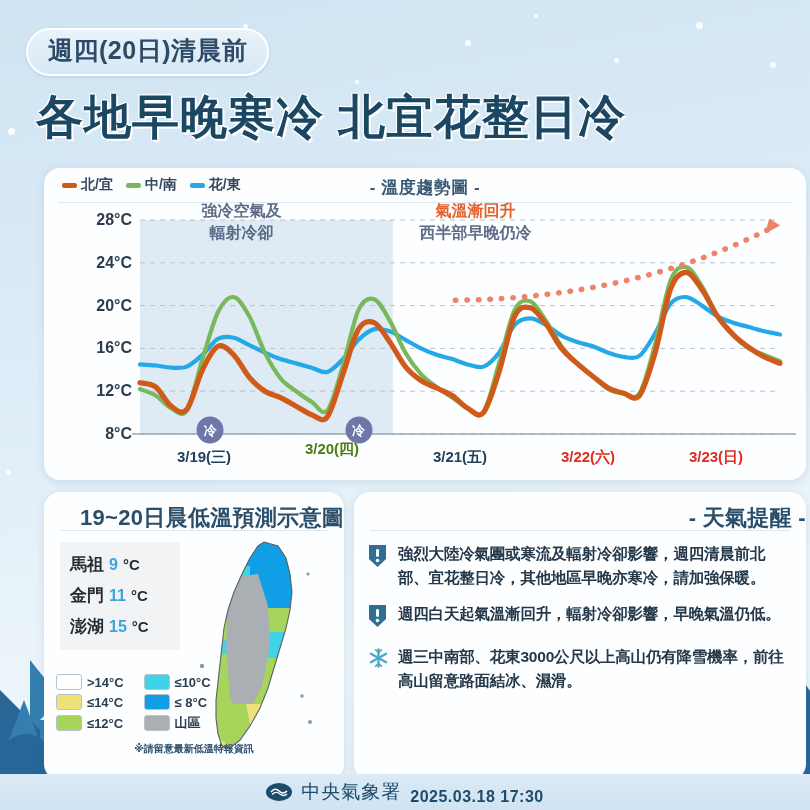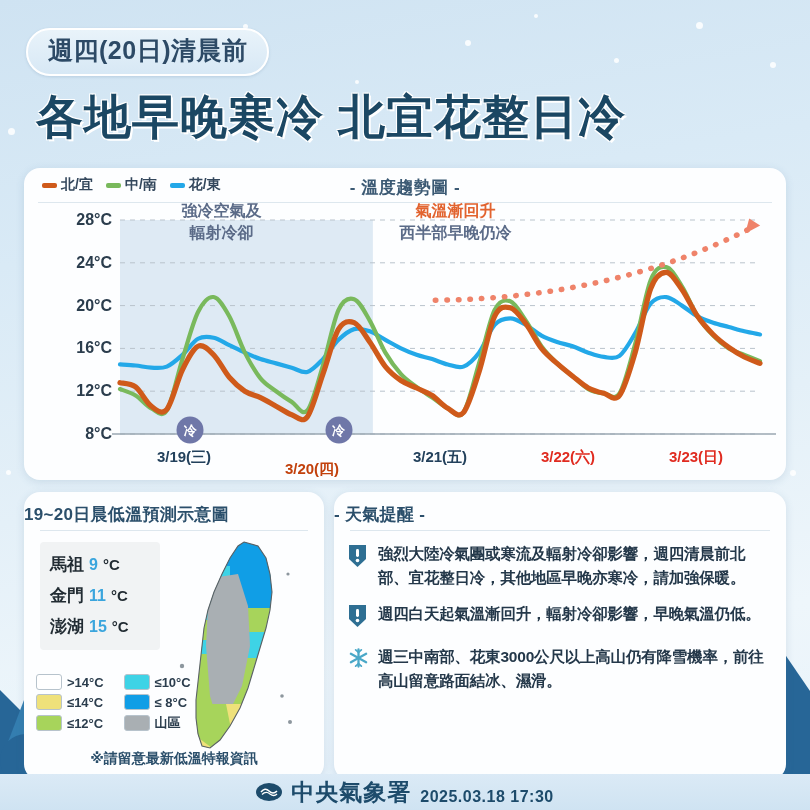--- a/index.html
+++ b/index.html
@@ -34,20 +34,21 @@
     font-size: 47px; font-weight: bold; color: #1b4763;
     letter-spacing: 1px; white-space: nowrap;
     text-shadow: 2px 2px 0 #ffffff, -1px -1px 0 #ffffff,
                  1px -1px 0 #ffffff, -1px 1px 0 #ffffff;
   }
 
   
   .card {
     position: absolute; background: #fdfeff; border-radius: 16px;
     box-shadow: 0 2px 8px rgba(70,110,150,.16);
+    margin-left: 20px;
   }
 
   
   #chart-card { left: 24px; top: 168px; width: 762px; height: 312px; }
   .chart-legend { position: absolute; left: 18px; top: 8px; display: flex; gap: 13px; align-items: center; }
   .lg-item { display: flex; align-items: center; gap: 4px; font-size: 14px; color: #33475c; font-weight: bold; }
   .lg-swatch { width: 15px; height: 5px; border-radius: 2px; display: inline-block; }
   .chart-title {
     position: absolute; left: 0; right: 0; top: 8px; text-align: center;
     font-size: 17px; font-weight: bold; color: #3c5a74; letter-spacing: .5px;
@@ -70,56 +71,56 @@
     transform: translate(-50%,-50%);
   }
   .ann {
     position: absolute; text-align: center; font-size: 16px;
     font-weight: bold; line-height: 1.35; white-space: nowrap;
   }
 
   
   #map-card { left: 24px; top: 492px; width: 300px; height: 288px; }
   .sec-title {
-    position: absolute; left: 0; right: 0; top: 11px; text-align: left;
-    font-size: 17px; font-weight: bold; color: #2b4f6b; letter-spacing: .3px;
+    position: absolute; left: 0; right: 0; top: 11px; text-align: right;
+    font-size: 22px; font-weight: bold; color: #2b4f6b; letter-spacing: .3px;
   }
   .sec-divider { position: absolute; left: 16px; right: 16px; top: 38px; height: 1px; background: #dde7ee; }
   .island-box {
     position: absolute; left: 16px; top: 50px; width: 120px; padding: 7px 0 8px;
     background: #f1f3f4; border-radius: 4px;
   }
   .island-row { display: flex; align-items: baseline; gap: 5px; padding: 4px 0 4px 10px; font-size: 16px; }
   .island-name { color: #222c33; font-weight: bold; font-size: 17px; }
   .island-val { color: #3aa5dd; font-weight: bold; font-size: 16px; }
   .island-unit { color: #222c33; font-weight: bold; font-size: 15px; }
   .map-legend { position: absolute; left: 12px; top: 182px; width: 175px; }
   .ml-row { display: flex; align-items: center; margin-bottom: 4px; }
   .ml-cell { display: flex; align-items: center; gap: 5px; width: 104px; }
   .ml-sw { width: 26px; height: 16px; border-radius: 3px; border: 1px solid #b7c3cc; flex: none; }
   .ml-tx { font-size: 13px; font-weight: bold; color: #2b3d4d; white-space: nowrap; }
   .map-note {
-    position: absolute; left: 0; right: 0; bottom: 12px; text-align: center;
-    font-size: 14px; font-weight: bold; color: #2b4f6b;
+    position: absolute; left: 0; right: 0; bottom: 24px; text-align: center;
+    font-size: 10px; font-weight: bold; color: #2b4f6b;
   }
 
   
   #tips-card { left: 334px; top: 492px; width: 452px; height: 288px; }
   .tips-list { position: absolute; left: 14px; right: 14px; top: 50px; }
   .tip-row { display: flex; gap: 9px; margin-bottom: 13px; }
   .tip-ic { width: 21px; flex: none; padding-top: 2px; }
   .tip-tx { font-size: 15.5px; line-height: 1.52; color: #24384a; font-weight: bold; letter-spacing: -.2px; }
 
   
   .footer {
     position: absolute; left: 0; bottom: 0; width: 100%; height: 36px;
     background: linear-gradient(180deg,#dbeaf6 0%, #cfe3f2 100%);
     display: flex; align-items: center; justify-content: center; gap: 9px;
   }
-  .foot-name { font-size: 23px; font-weight: bold; color: #1d4b6b; letter-spacing: 1px; }
+  .foot-name { font-size: 19px; font-weight: normal; color: #1d4b6b; letter-spacing: 1px; }
   .foot-date { font-size: 16px; font-weight: bold; color: #1d4b6b; letter-spacing: .5px; margin-top: 9px; }
 </style>
 </head>
 <body>
 
 <div class="bg-layer">
   <div class="hill"></div>
   <svg width="810" height="810" style="position:absolute;inset:0">
 
     <g opacity="0.95">
@@ -202,21 +203,21 @@
         <line x1="96" x2="736" y1="16" y2="16" stroke="#b9c3cc" stroke-width="1" stroke-dasharray="5,5"></line>
         <line x1="88" x2="752" y1="230" y2="230" stroke="#9aa7b2" stroke-width="1.4"></line>
         <path d="M96,160.45000000000002 C98.60162601626016,160.62833333333333 106.40650406504065,160.98499999999999 111.60975609756098,161.51999999999998 C116.8130081300813,162.05499999999998 122.01626016260163,163.48166666666668 127.21951219512195,163.66000000000003 C132.42276422764226,163.83833333333337 137.6260162601626,164.73 142.8292682926829,162.58999999999997 C148.03252032520322,160.44999999999996 153.23577235772356,155.45666666666665 158.4390243902439,150.82 C163.64227642276424,146.18333333333334 168.84552845528458,137.62333333333333 174.0487804878049,134.77 C179.2520325203252,131.91666666666669 184.4552845528455,132.63 189.65853658536585,133.7 C194.8617886178862,134.76999999999998 200.0650406504065,138.69333333333333 205.26829268292684,141.19 C210.47154471544718,143.68666666666667 215.6747967479675,146.36166666666668 220.8780487804878,148.68 C226.0813008130081,150.99833333333333 231.28455284552848,153.31666666666666 236.4878048780488,155.1 C241.6910569105691,156.88333333333333 246.8943089430894,157.95333333333332 252.09756097560975,159.38 C257.3008130081301,160.80666666666667 262.50406504065046,162.23333333333335 267.70731707317077,163.66000000000003 C272.9105691056911,165.0866666666667 278.1138211382114,169.36666666666667 283.3170731707317,167.94 C288.520325203252,166.51333333333332 293.7235772357724,160.45 298.9268292682927,155.1 C304.130081300813,149.75 309.33333333333337,140.83333333333331 314.5365853658537,135.83999999999997 C319.739837398374,130.84666666666664 324.9430894308943,126.56666666666666 330.1463414634146,125.14 C335.3495934959349,123.71333333333334 340.5528455284553,125.49666666666666 345.7560975609756,127.27999999999999 C350.9593495934959,129.0633333333333 356.1626016260163,132.98666666666665 361.3658536585366,135.83999999999997 C366.5691056910569,138.6933333333333 371.7723577235773,141.90333333333334 376.9756097560976,144.4 C382.1788617886179,146.89666666666668 387.38211382113826,149.03666666666666 392.5853658536586,150.82 C397.7886178861789,152.60333333333332 402.9918699186992,153.495 408.1951219512195,155.1 C413.3983739837398,156.70499999999998 418.6016260162602,159.20166666666668 423.8048780487805,160.45000000000002 C429.0081300813008,161.69833333333335 434.2113821138212,164.55166666666665 439.4146341463415,162.58999999999997 C444.6178861788618,160.6283333333333 449.82113821138216,155.635 455.0243902439025,148.68 C460.2276422764228,141.72500000000002 465.4308943089431,126.56666666666666 470.6341463414634,120.86 C475.8373983739837,115.15333333333334 481.0406504065041,114.44 486.2439024390244,114.44 C491.4471544715447,114.44 496.6504065040651,118.00666666666666 501.8536585365854,120.86 C507.0569105691057,123.71333333333334 512.260162601626,128.70666666666668 517.4634146341464,131.56 C522.6666666666667,134.41333333333333 527.8699186991871,136.19666666666666 533.0731707317074,137.98 C538.2764227642276,139.76333333333332 543.479674796748,140.4766666666667 548.6829268292682,142.26000000000002 C553.8861788617885,144.04333333333335 559.0894308943089,146.89666666666668 564.2926829268292,148.68 C569.4959349593496,150.46333333333334 574.6991869918699,152.425 579.9024390243902,152.96 C585.1056910569106,153.495 590.3089430894308,155.81333333333333 595.5121951219512,151.89000000000001 C600.7154471544716,147.9666666666667 605.9186991869918,138.15833333333336 611.1219512195122,129.42000000000002 C616.3252032520326,120.68166666666669 621.5284552845528,105.52333333333334 626.7317073170732,99.46000000000001 C631.9349593495936,93.39666666666668 637.1382113821138,92.68333333333332 642.3414634146342,93.03999999999999 C647.5447154471545,93.39666666666666 652.7479674796748,98.39000000000001 657.9512195121952,101.60000000000001 C663.1544715447155,104.81 668.3577235772358,109.44666666666666 673.5609756097562,112.3 C678.7642276422765,115.15333333333334 683.9674796747968,116.93666666666668 689.1707317073171,118.72000000000001 C694.3739837398375,120.50333333333334 699.5772357723577,121.57333333333334 704.780487804878,123 C709.9837398373984,124.42666666666666 715.1869918699186,126.03166666666665 720.390243902439,127.27999999999999 C725.5934959349594,128.5283333333333 733.3983739837398,129.95499999999998 736,130.48999999999998" fill="none" stroke="#23a8e8" stroke-width="4.2" stroke-linecap="round" stroke-linejoin="round"></path>
         <path d="M96,185.06 C98.60162601626016,186.13 106.40650406504065,188.27 111.60975609756098,191.48000000000002 C116.8130081300813,194.69000000000003 122.01626016260163,201.82333333333332 127.21951219512195,204.32 C132.42276422764226,206.81666666666666 137.6260162601626,214.66333333333336 142.8292682926829,206.46 C148.03252032520322,198.25666666666666 153.23577235772356,171.50666666666666 158.4390243902439,155.1 C163.64227642276424,138.69333333333333 168.84552845528458,118.36333333333334 174.0487804878049,108.02000000000001 C179.2520325203252,97.67666666666668 184.4552845528455,92.32666666666665 189.65853658536585,93.03999999999999 C194.8617886178862,93.75333333333333 200.0650406504065,103.02666666666666 205.26829268292684,112.3 C210.47154471544718,121.57333333333334 215.6747967479675,138.33666666666667 220.8780487804878,148.68 C226.0813008130081,159.02333333333334 231.28455284552848,167.94 236.4878048780488,174.35999999999999 C241.6910569105691,180.77999999999997 246.8943089430894,183.27666666666667 252.09756097560975,187.20000000000002 C257.3008130081301,191.12333333333336 262.50406504065046,194.69 267.70731707317077,197.9 C272.9105691056911,201.11 278.1138211382114,212.52333333333334 283.3170731707317,206.46 C288.520325203252,200.39666666666668 293.7235772357724,178.28333333333333 298.9268292682927,161.51999999999998 C304.130081300813,144.75666666666663 309.33333333333337,116.93666666666665 314.5365853658537,105.87999999999998 C319.739837398374,94.82333333333331 324.9430894308943,93.39666666666665 330.1463414634146,95.17999999999998 C335.3495934959349,96.96333333333331 340.5528455284553,107.66333333333333 345.7560975609756,116.58 C350.9593495934959,125.49666666666667 356.1626016260163,139.76333333333335 361.3658536585366,148.68 C366.5691056910569,157.59666666666666 371.7723577235773,164.3733333333333 376.9756097560976,170.07999999999998 C382.1788617886179,175.78666666666666 387.38211382113826,178.99666666666667 392.5853658536586,182.92000000000002 C397.7886178861789,186.84333333333336 402.9918699186992,190.05333333333334 408.1951219512195,193.62 C413.3983739837398,197.18666666666667 418.6016260162602,201.82333333333332 423.8048780487805,204.32 C429.0081300813008,206.81666666666666 434.2113821138212,216.09 439.4146341463415,208.6 C444.6178861788618,201.10999999999999 449.82113821138216,176.5 455.0243902439025,159.38 C460.2276422764228,142.26 465.4308943089431,116.22333333333331 470.6341463414634,105.87999999999998 C475.8373983739837,95.53666666666665 481.0406504065041,95.53666666666669 486.2439024390244,97.32000000000002 C491.4471544715447,99.10333333333335 496.6504065040651,109.09 501.8536585365854,116.58 C507.0569105691057,124.07 512.260162601626,135.1266666666667 517.4634146341464,142.26000000000002 C522.6666666666667,149.39333333333335 527.8699186991871,154.38666666666666 533.0731707317074,159.38 C538.2764227642276,164.37333333333333 543.479674796748,167.94 548.6829268292682,172.22 C553.8861788617885,176.5 559.0894308943089,182.20666666666668 564.2926829268292,185.06 C569.4959349593496,187.91333333333333 574.6991869918699,188.62666666666664 579.9024390243902,189.33999999999997 C585.1056910569106,190.0533333333333 590.3089430894308,197.5433333333333 595.5121951219512,189.33999999999997 C600.7154471544716,181.13666666666666 605.9186991869918,159.02333333333334 611.1219512195122,140.12 C616.3252032520326,121.21666666666668 621.5284552845528,88.76000000000002 626.7317073170732,75.92000000000002 C631.9349593495936,63.08000000000001 637.1382113821138,62.01 642.3414634146342,63.07999999999999 C647.5447154471545,64.14999999999999 652.7479674796748,74.13666666666666 657.9512195121952,82.33999999999999 C663.1544715447155,90.54333333333332 668.3577235772358,104.09666666666666 673.5609756097562,112.3 C678.7642276422765,120.50333333333333 683.9674796747968,126.21000000000001 689.1707317073171,131.56 C694.3739837398375,136.91 699.5772357723577,141.19 704.780487804878,144.4 C709.9837398373984,147.61 715.1869918699186,148.68 720.390243902439,150.82 C725.5934959349594,152.95999999999998 733.3983739837398,156.17 736,157.23999999999998" fill="none" stroke="#79b95c" stroke-width="4.2" stroke-linecap="round" stroke-linejoin="round"></path>
         <path d="M96,178.64000000000001 C98.60162601626016,179.35333333333335 106.40650406504065,178.99666666666667 111.60975609756098,182.92000000000002 C116.8130081300813,186.84333333333336 122.01626016260163,198.435 127.21951219512195,202.18 C132.42276422764226,205.925 137.6260162601626,211.45333333333335 142.8292682926829,205.39000000000001 C148.03252032520322,199.32666666666668 153.23577235772356,176.32166666666666 158.4390243902439,165.79999999999998 C163.64227642276424,155.2783333333333 168.84552845528458,144.7566666666667 174.0487804878049,142.26000000000002 C179.2520325203252,139.76333333333335 184.4552845528455,145.64833333333334 189.65853658536585,150.82 C194.8617886178862,155.99166666666665 200.0650406504065,167.22666666666666 205.26829268292684,173.29 C210.47154471544718,179.35333333333332 215.6747967479675,183.81166666666667 220.8780487804878,187.20000000000002 C226.0813008130081,190.58833333333337 231.28455284552848,191.12333333333333 236.4878048780488,193.62 C241.6910569105691,196.11666666666667 246.8943089430894,199.32666666666668 252.09756097560975,202.18 C257.3008130081301,205.03333333333333 262.50406504065046,208.95666666666665 267.70731707317077,210.73999999999998 C272.9105691056911,212.5233333333333 278.1138211382114,219.65666666666667 283.3170731707317,212.88 C288.520325203252,206.10333333333332 293.7235772357724,184.70333333333332 298.9268292682927,170.07999999999998 C304.130081300813,155.45666666666665 309.33333333333337,133.7 314.5365853658537,125.14 C319.739837398374,116.58000000000001 324.9430894308943,116.58000000000001 330.1463414634146,118.72000000000001 C335.3495934959349,120.86000000000001 340.5528455284553,130.66833333333332 345.7560975609756,137.98 C350.9593495934959,145.29166666666666 356.1626016260163,156.16999999999996 361.3658536585366,162.58999999999997 C366.5691056910569,169.01 371.7723577235773,172.93333333333334 376.9756097560976,176.5 C382.1788617886179,180.06666666666666 387.38211382113826,181.4933333333333 392.5853658536586,183.98999999999998 C397.7886178861789,186.48666666666665 402.9918699186992,188.0916666666667 408.1951219512195,191.48000000000002 C413.3983739837398,194.86833333333334 418.6016260162602,201.46666666666667 423.8048780487805,204.32 C429.0081300813008,207.17333333333332 434.2113821138212,214.66333333333333 439.4146341463415,208.6 C444.6178861788618,202.53666666666666 449.82113821138216,183.99 455.0243902439025,167.94 C460.2276422764228,151.89 465.4308943089431,123 470.6341463414634,112.3 C475.8373983739837,101.6 481.0406504065041,102.49166666666665 486.2439024390244,103.73999999999998 C491.4471544715447,104.98833333333332 496.6504065040651,113.01333333333332 501.8536585365854,119.78999999999999 C507.0569105691057,126.56666666666666 512.260162601626,137.80166666666668 517.4634146341464,144.4 C522.6666666666667,150.99833333333333 527.8699186991871,154.74333333333334 533.0731707317074,159.38 C538.2764227642276,164.01666666666665 543.479674796748,168.11833333333334 548.6829268292682,172.22 C553.8861788617885,176.32166666666666 559.0894308943089,181.13666666666666 564.2926829268292,183.98999999999998 C569.4959349593496,186.8433333333333 574.6991869918699,188.09166666666664 579.9024390243902,189.33999999999997 C585.1056910569106,190.5883333333333 590.3089430894308,198.2566666666667 595.5121951219512,191.48000000000002 C600.7154471544716,184.70333333333335 605.9186991869918,166.51333333333335 611.1219512195122,148.68 C616.3252032520326,130.84666666666666 621.5284552845528,97.85499999999999 626.7317073170732,84.47999999999999 C631.9349593495936,71.10499999999999 637.1382113821138,68.25166666666664 642.3414634146342,68.42999999999998 C647.5447154471545,68.60833333333332 652.7479674796748,78.23833333333333 657.9512195121952,85.55 C663.1544715447155,92.86166666666666 668.3577235772358,104.81 673.5609756097562,112.3 C678.7642276422765,119.78999999999999 683.9674796747968,125.31833333333331 689.1707317073171,130.48999999999998 C694.3739837398375,135.66166666666663 699.5772357723577,139.58499999999998 704.780487804878,143.32999999999998 C709.9837398373984,147.075 715.1869918699186,150.285 720.390243902439,152.96 C725.5934959349594,155.63500000000002 733.3983739837398,158.31 736,159.38" fill="none" stroke="#cf5a1a" stroke-width="5.2" stroke-linecap="round" stroke-linejoin="round"></path>
         <path d="M411.3170731707317,96.25 Q589.7560975609756,94.25 728.1951219512196,23.48999999999998" fill="none" stroke="#ef836a" stroke-width="5.5" stroke-linecap="round" stroke-dasharray="0.5,11"></path>
         <polygon points="721.1951219512196,29.48999999999998 736.1951219512196,21.48999999999998 725.1951219512196,14.48999999999998" fill="#ef836a"></polygon>
       </svg>
     <div id="xlabels">
         <div class="xlabel" style="color: rgb(35, 65, 92); left: 160px; top: 244px;">3/19(三)</div>
-        <div class="xlabel" style="color: #c2410c; left: 288px; top: 256px;">3/20(四)</div>
+        <div class="xlabel" style="color: #4d7c0f; left: 288px; top: 236px;">3/20(四)</div>
         <div class="xlabel" style="color: rgb(35, 65, 92); left: 416px; top: 244px;">3/21(五)</div>
         <div class="xlabel" style="color: rgb(224, 43, 32); left: 544px; top: 244px;">3/22(六)</div>
         <div class="xlabel" style="color: rgb(224, 43, 32); left: 672px; top: 244px;">3/23(日)</div>
       </div>
     <div id="coldbadges">
         <div class="cold-badge" style="left: 166.244px; top: 226px;">冷</div>
         <div class="cold-badge" style="left: 314.537px; top: 226px;">冷</div>
       </div>
 
     <div class="ann" id="ann-left" style="left: 197.463px; top: -4px; transform: translateX(-50%);">

